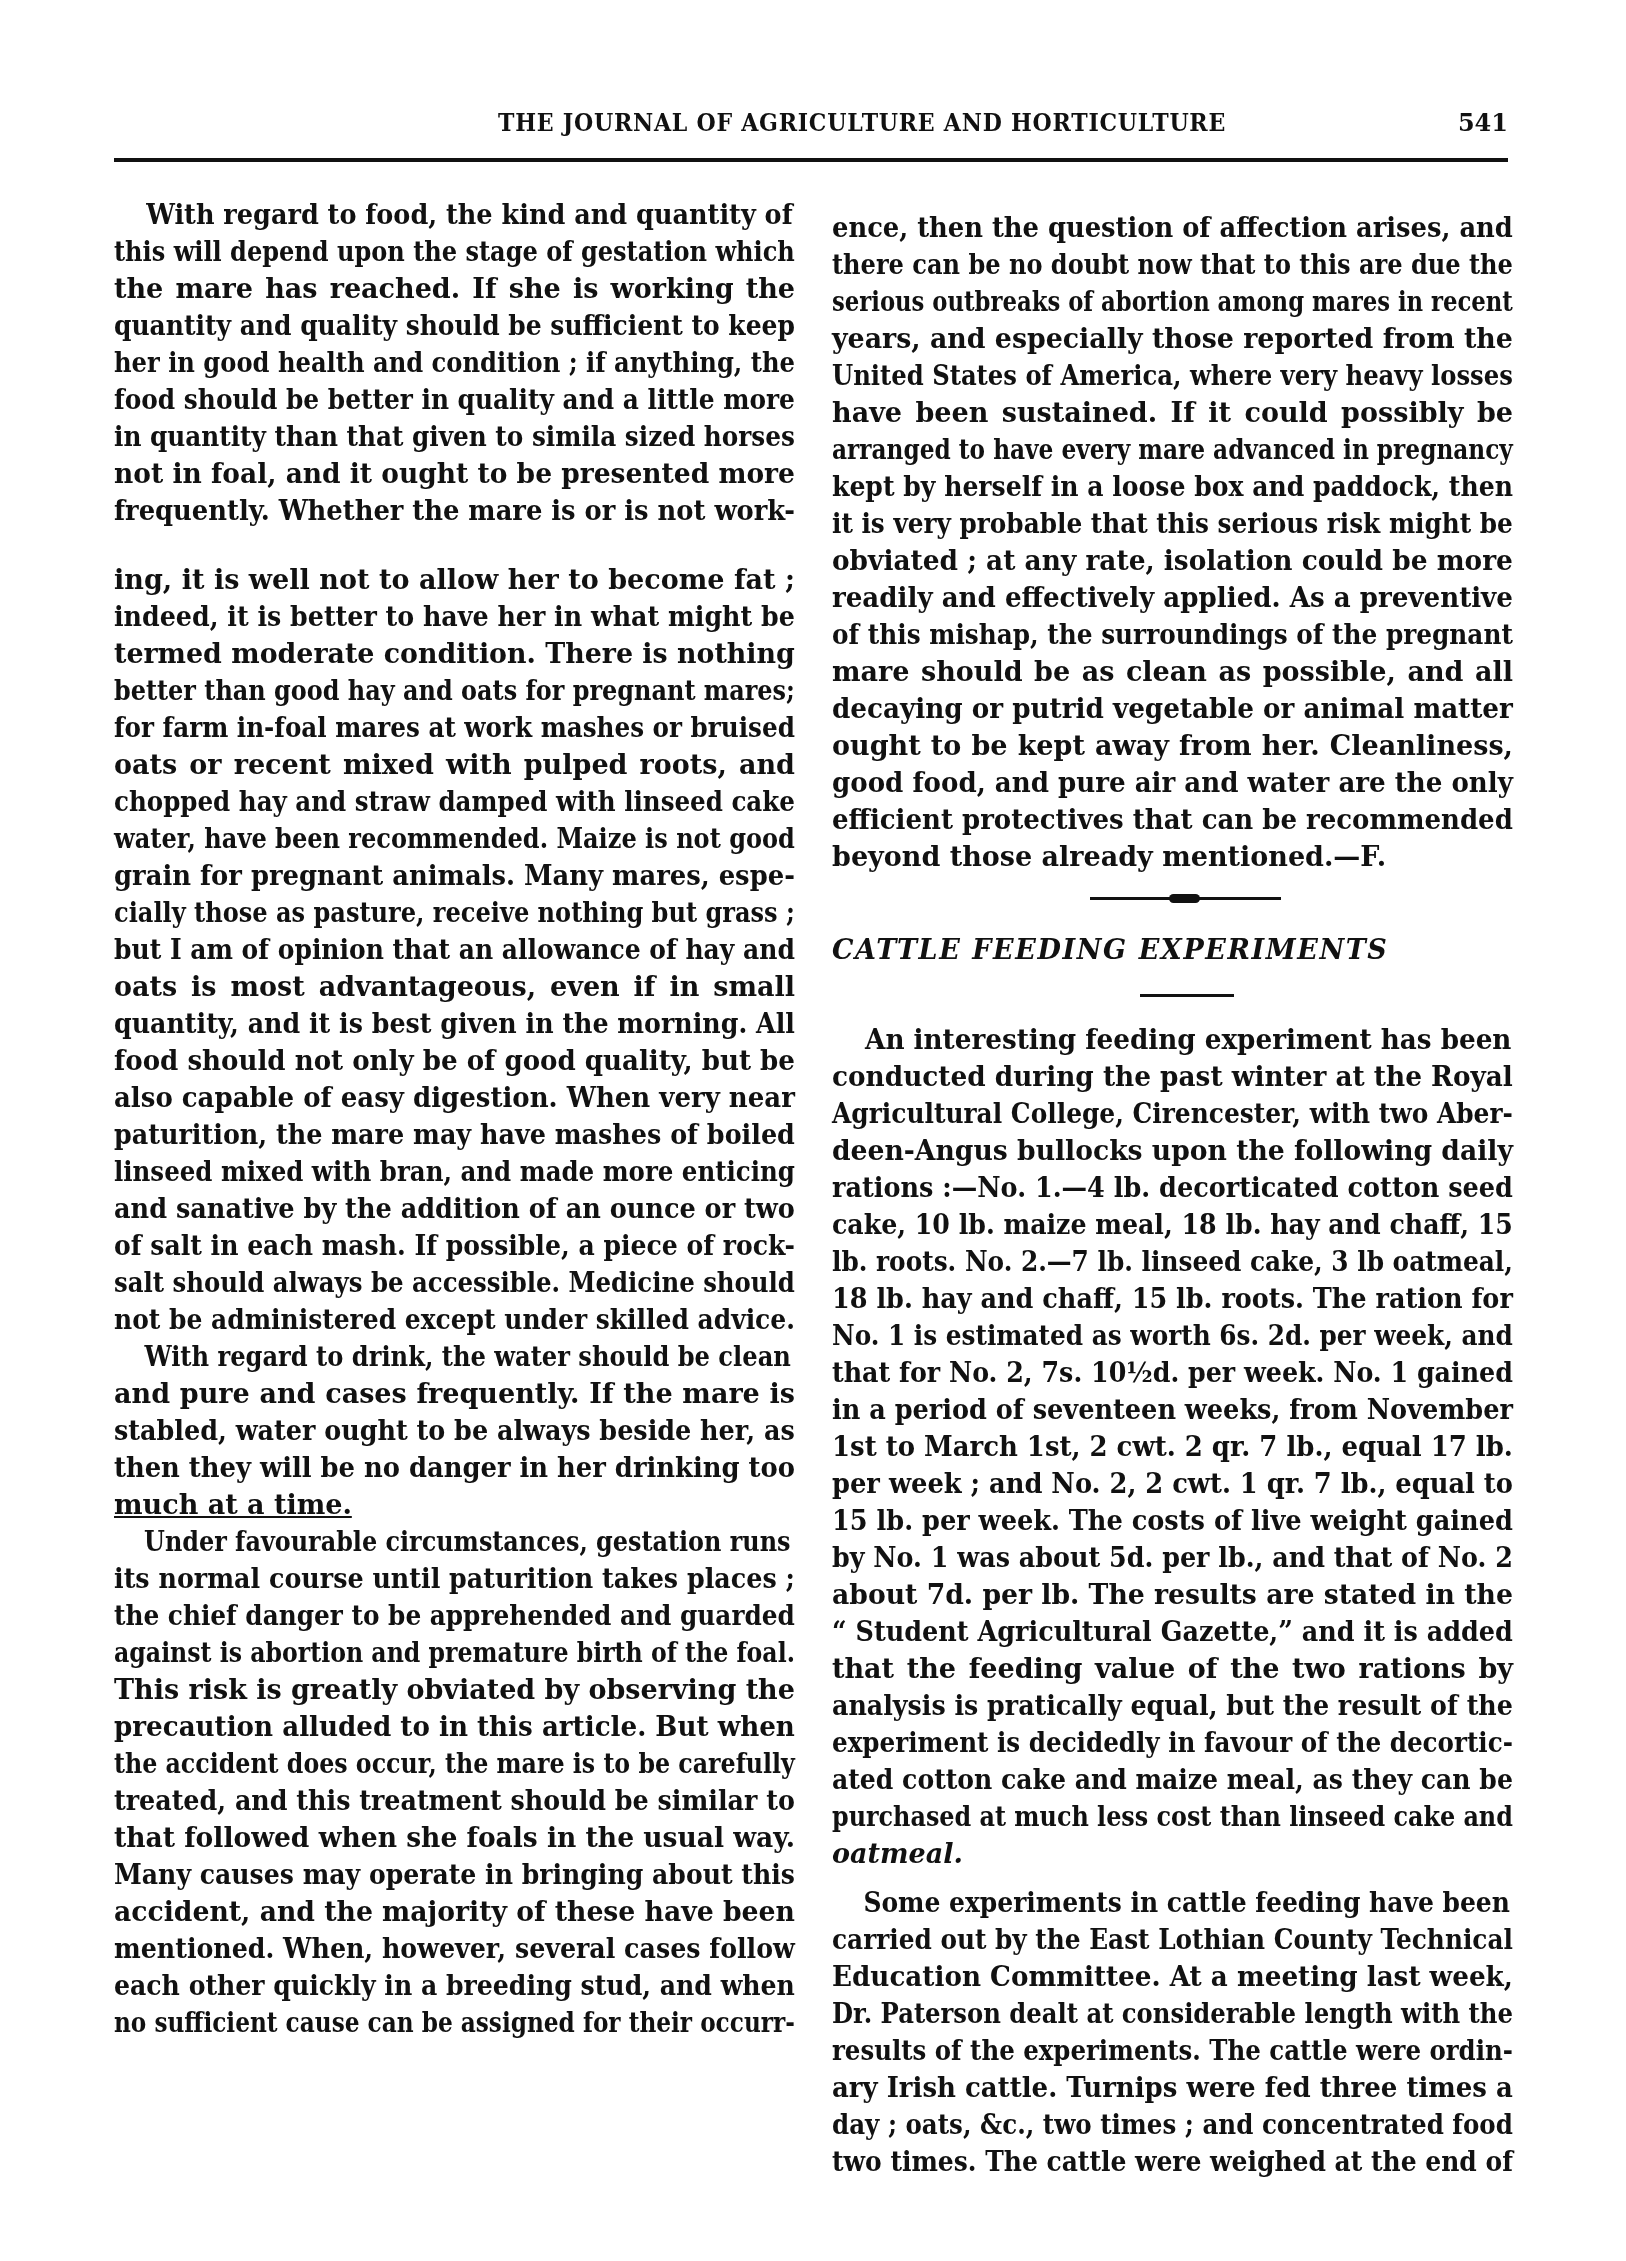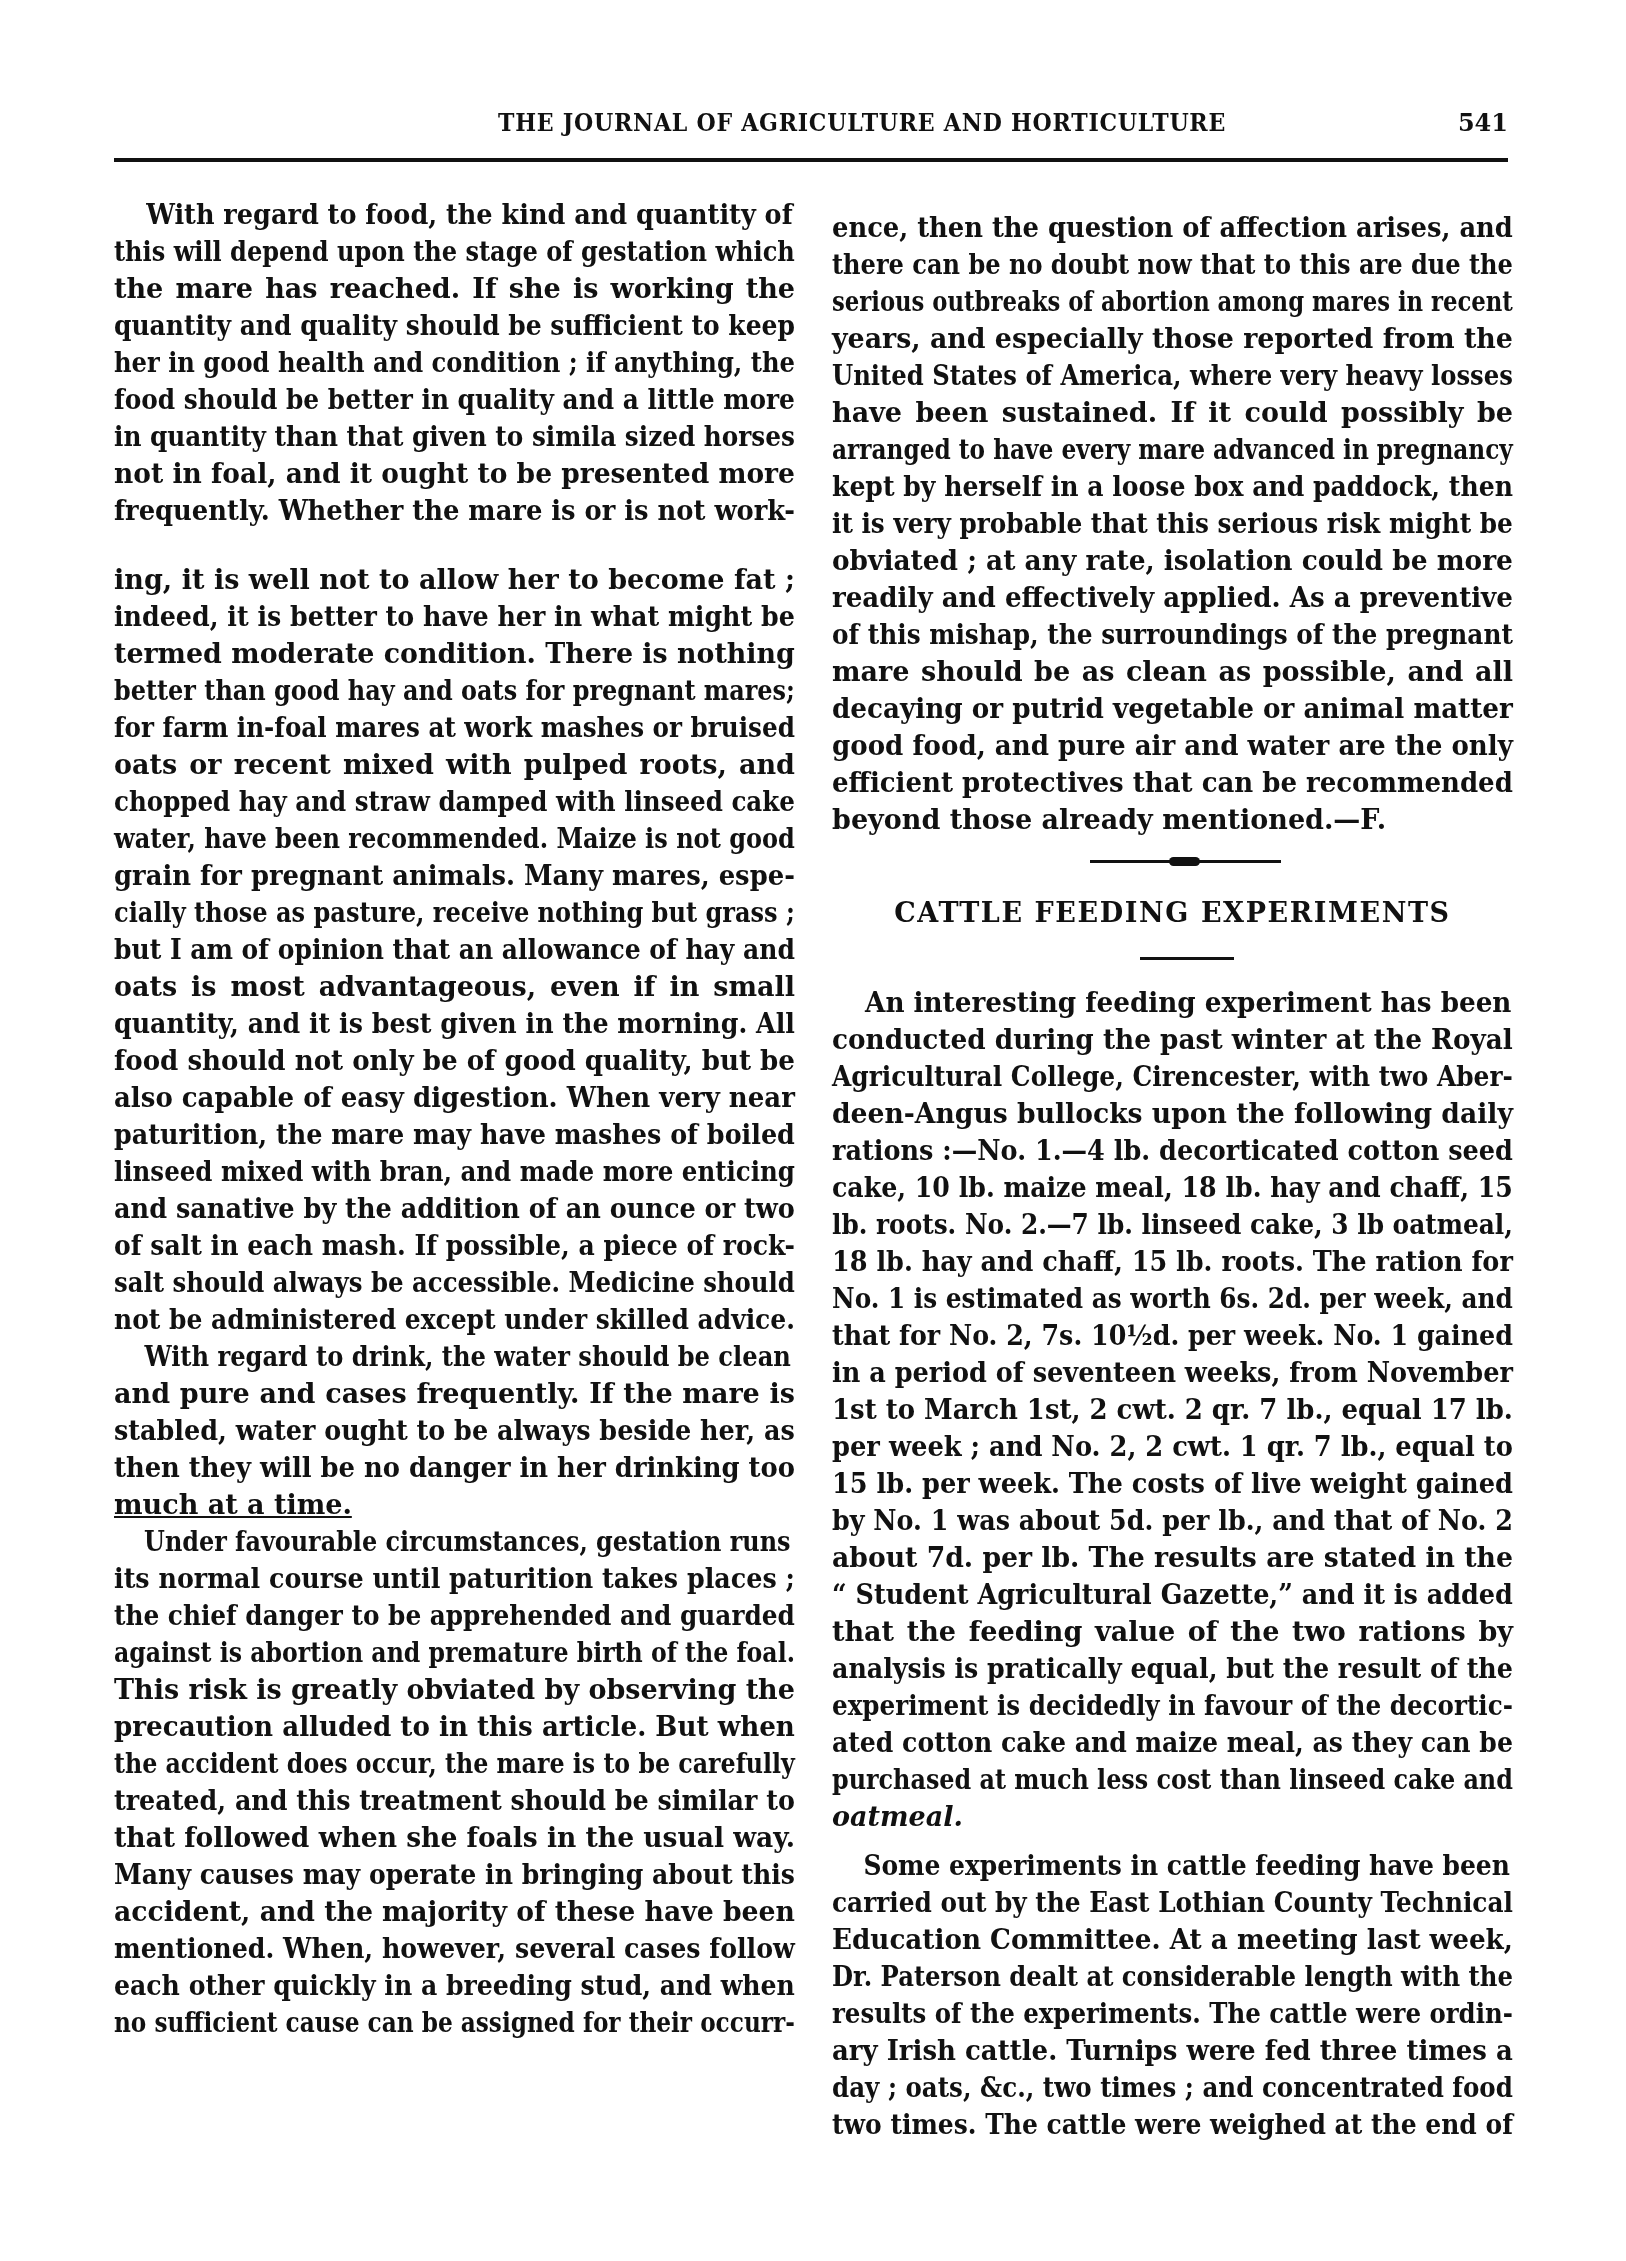--- a/index.html
+++ b/index.html
@@ -35,21 +35,21 @@
   }
   .subhead-abortion {
     display: block; height: 74px; text-align: center; font-size: 19px; letter-spacing: 0.8px;
     line-height: 74px; font-weight: normal; padding-left: 15.7px;
   }
   .gap-small { display: block; height: 12.5px; }
   .ornament { display: block; height: 47px; position: relative; }
   .ornament-rule { position: absolute; left: 258px; top: 22px; width: 191px; height: 3.1px; background: #111; }
   .ornament-dot { position: absolute; left: 337px; top: 19px; width: 31px; height: 9.4px; background: #111; border-radius: 4.7px; }
   .section-title {
-    display: block; height: 55px; text-align: center; font-size: 27px;
+    display: block; height: 55px; font-style: italic; font-size: 27px;
     letter-spacing: 1.6px; line-height: 55px;
   }
   .short-rule { display: block; height: 44px; position: relative; }
   .short-rule::after { content: ""; position: absolute; left: 308px; top: 17px; width: 94px; height: 3.1px; background: #111; }
 </style>
 </head>
 <body>
 
 <div class="page">
 
@@ -130,20 +130,21 @@
       <span class="line" style="display: block; transform-origin: left center; transform: scaleX(0.8992); width: 758px; text-align-last: left;">United States of America, where very heavy losses</span>
       <span class="line" style="display: block;">have been sustained. If it could possibly be</span>
       <span class="line" style="display: block; transform-origin: left center; transform: scaleX(0.8604); width: 792px; text-align-last: left;">arranged to have every mare advanced in pregnancy</span>
       <span class="line" style="display: block; transform-origin: left center; transform: scaleX(0.9298); width: 733px; text-align-last: left;">kept by herself in a loose box and paddock, then</span>
       <span class="line" style="display: block; transform-origin: left center; transform: scaleX(0.9164); width: 743px; text-align-last: left;">it is very probable that this serious risk might be</span>
       <span class="line" style="display: block; transform-origin: left center; transform: scaleX(0.9777); width: 697px; text-align-last: left;">obviated ; at any rate, isolation could be more</span>
       <span class="line" style="display: block; transform-origin: left center; transform: scaleX(0.967); width: 704px; text-align-last: left;">readily and effectively applied. As a preventive</span>
       <span class="line" style="display: block; transform-origin: left center; transform: scaleX(0.9171); width: 743px; text-align-last: left;">of this mishap, the surroundings of the pregnant</span>
       <span class="line" style="display: block;">mare should be as clean as possible, and all</span>
       <span class="line" style="display: block; transform-origin: left center; transform: scaleX(0.9713); width: 701px; text-align-last: left;">decaying or putrid vegetable or animal matter</span>
+      <span class="line" style="display: block;">ought to be kept away from her. Cleanliness,</span>
       <span class="line" style="display: block; transform-origin: left center; transform: scaleX(0.9664); width: 705px; text-align-last: left;">good food, and pure air and water are the only</span>
       <span class="line" style="display: block; transform-origin: left center; transform: scaleX(0.963); width: 707px; text-align-last: left;">efficient protectives that can be recommended</span>
       <span class="line last" style="display: block;">beyond those already mentioned.—F.</span>
     </div>
 
     <div class="ornament">
       <div class="ornament-rule"></div>
       <div class="ornament-dot"></div>
     </div>
 

